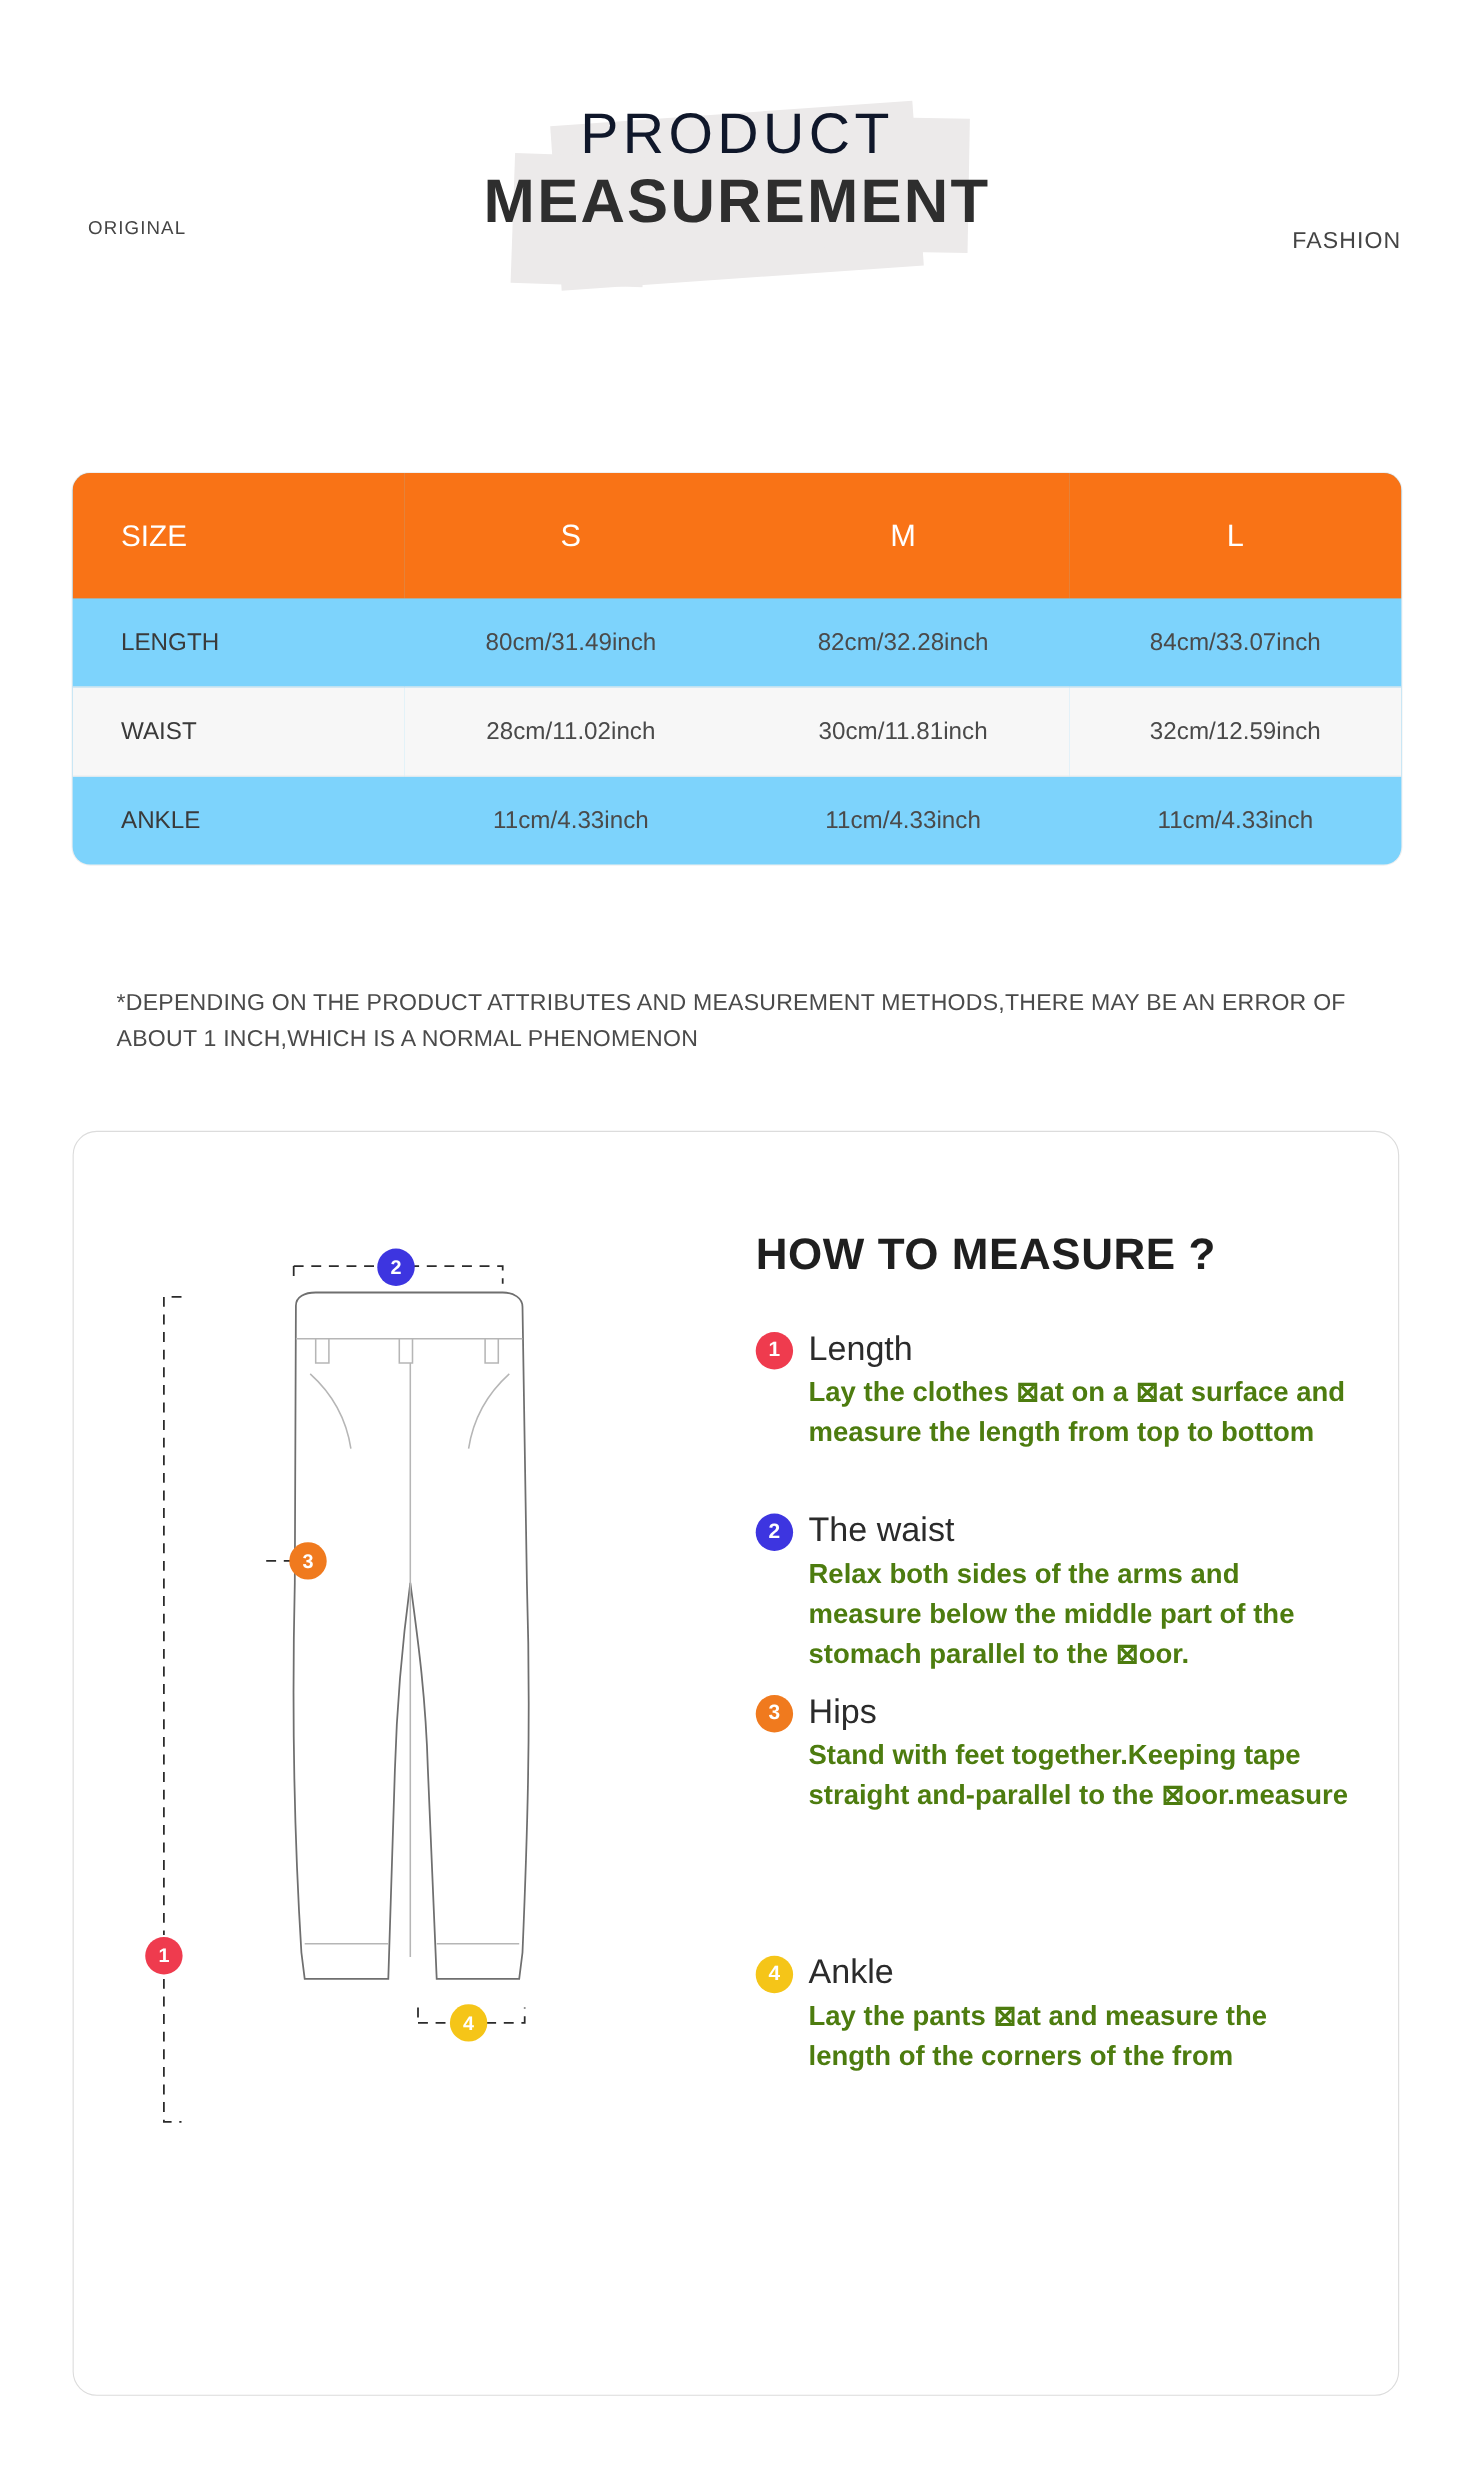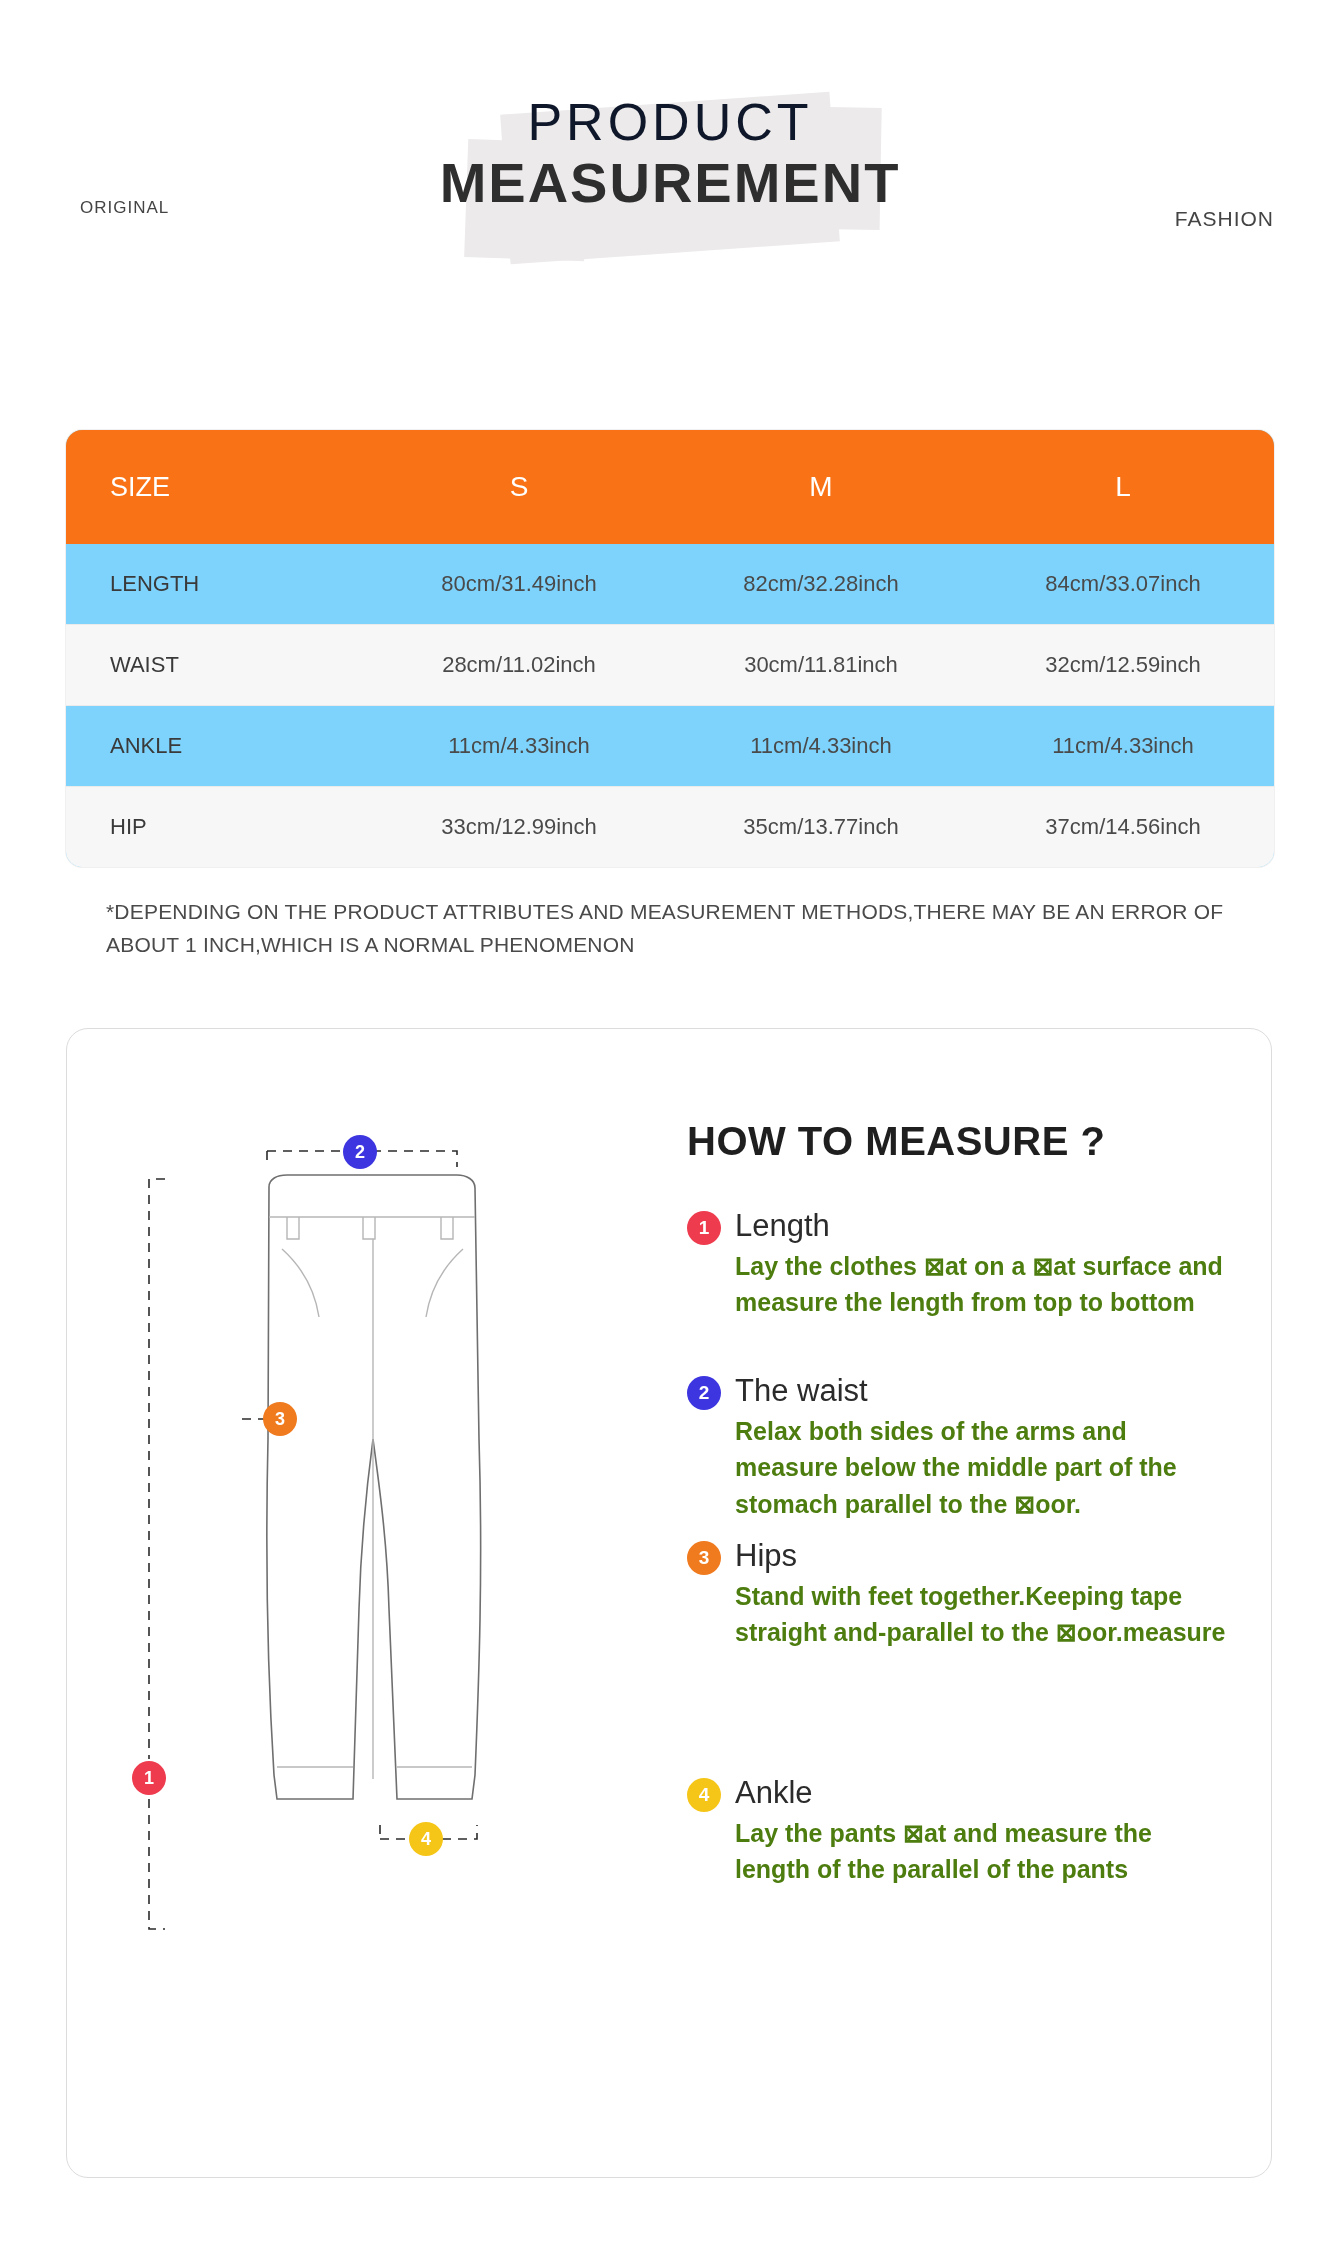--- a/index.html
+++ b/index.html
@@ -267,26 +267,20 @@
         <td>28cm/11.02inch</td>
         <td>30cm/11.81inch</td>
         <td>32cm/12.59inch</td>
       </tr>
       <tr>
         <td class="lbl">ANKLE</td>
         <td>11cm/4.33inch</td>
         <td>11cm/4.33inch</td>
         <td>11cm/4.33inch</td>
       </tr>
-      <tr class="alt">
-        <td class="lbl">HIP</td>
-        <td>33cm/12.99inch</td>
-        <td>35cm/13.77inch</td>
-        <td>37cm/14.56inch</td>
-      </tr>
     </tbody>
   </table>
 </div>
 
 <div class="note">*DEPENDING ON THE PRODUCT ATTRIBUTES AND MEASUREMENT METHODS,THERE MAY BE AN ERROR OF ABOUT 1 INCH,WHICH IS A NORMAL PHENOMENON</div>
 
 <div class="measure-card">
 
   <div class="measure-title">HOW TO MEASURE ?</div>
 
@@ -345,16 +339,16 @@
 
   <div class="item" style="top:508px;">
     <div class="bullet" style="background:#f07a1e;">3</div>
     <h3>Hips</h3>
     <p>Stand with feet together.Keeping tape straight and-parallel to the ⊠oor.measure</p>
   </div>
 
   <div class="item" style="top:745px;">
     <div class="bullet" style="background:#f5c518;">4</div>
     <h3>Ankle</h3>
-    <p>Lay the pants ⊠at and measure the length of the parallel of the pants</p>
+    <p>Lay the pants ⊠at and measure the length of the corners of the from</p>
   </div>
 
 </div>
 
 </body></html>

